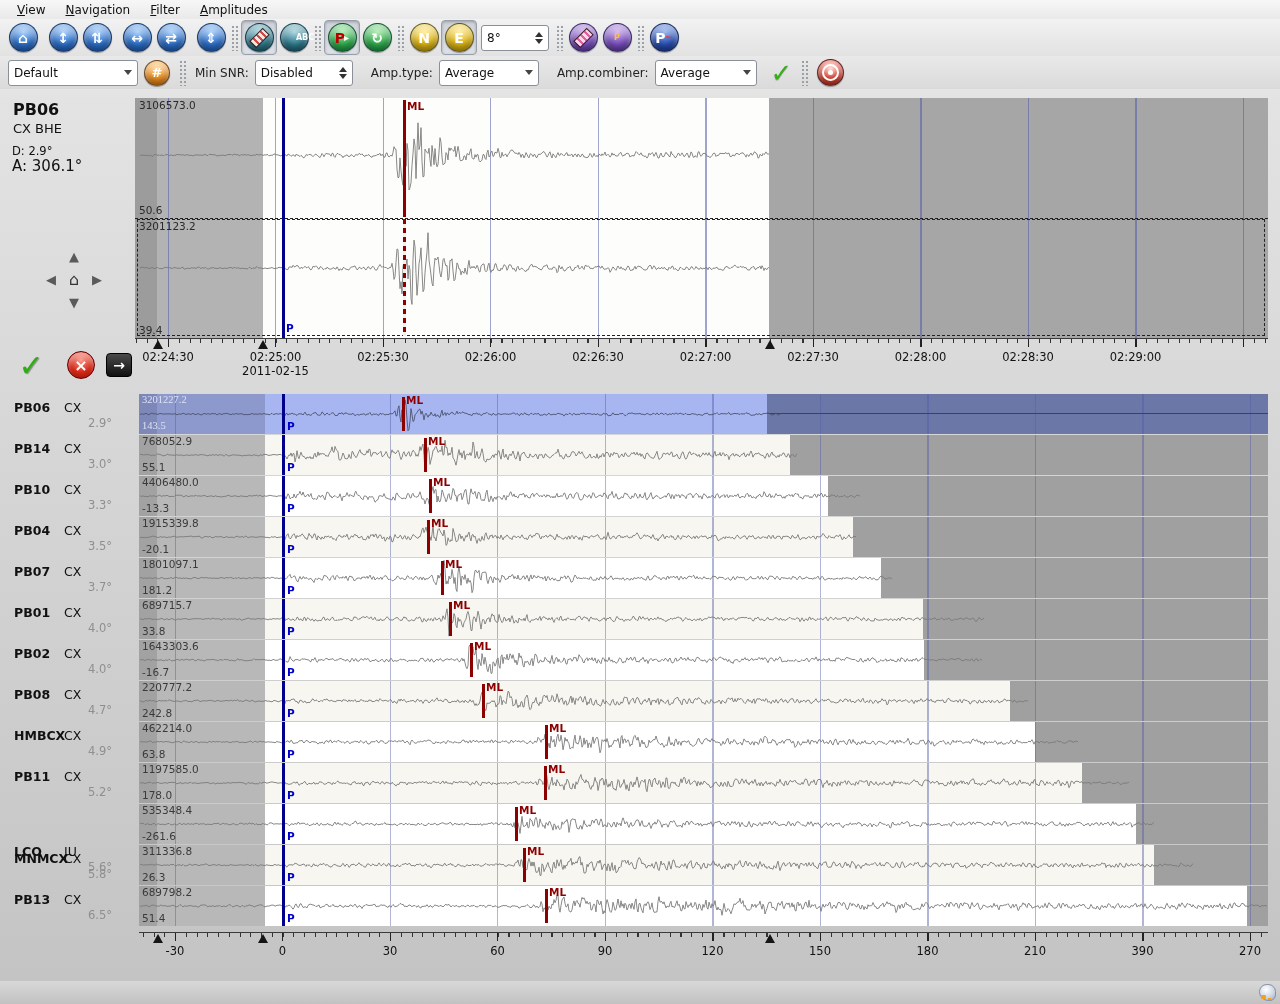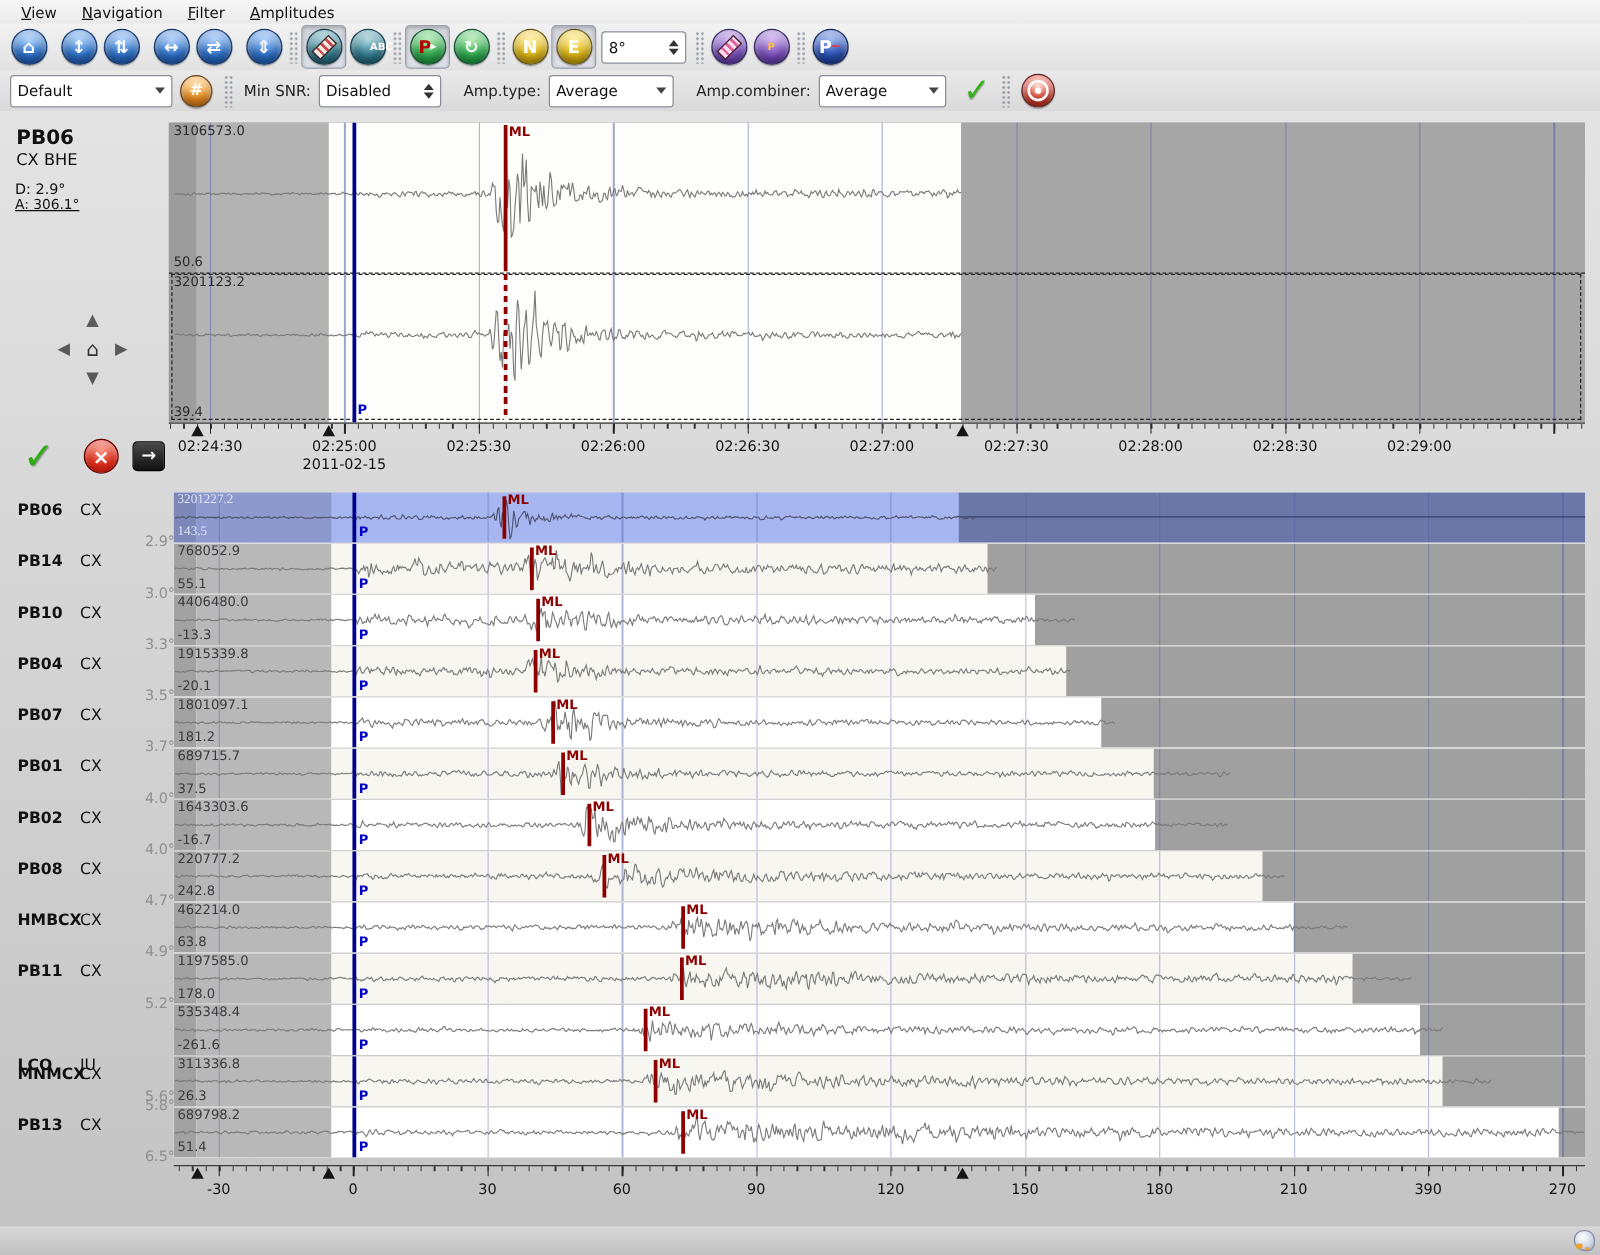--- a/index.html
+++ b/index.html
@@ -40,21 +40,21 @@
   .spin-arrows{display:flex;flex-direction:column;gap:2px;margin-left:auto;}
   .spin-arrows i{width:0;height:0;border-left:4px solid transparent;border-right:4px solid transparent;display:block;}
   .spin-arrows i.up{border-bottom:5px solid #333;}
   .spin-arrows i.dn{border-top:5px solid #333;}
   .tb2-label{color:#222;}
   .big-check{color:#35b01a;font-size:26px;font-weight:bold;text-shadow:0 1px 1px rgba(0,0,0,.3);}
   
   .sb-station{position:absolute;left:13px;top:100px;font-size:16px;font-weight:bold;}
   .sb-stream{position:absolute;left:13px;top:121px;font-size:13px;}
   .sb-dist{position:absolute;left:12px;top:144px;font-size:11.5px;}
-  .sb-azi{position:absolute;left:12px;top:157px;font-size:11px;text-decoration:underline;}
+  .sb-azi{position:absolute;left:12px;top:157px;font-size:15px;}
   .nav-btn{position:absolute;width:18px;height:16px;display:flex;align-items:center;justify-content:center;color:#5a5a5a;font-size:13px;cursor:pointer;}
   .dec-btn{position:absolute;top:350px;width:30px;height:30px;display:flex;align-items:center;justify-content:center;cursor:pointer;}
   .x-circle{width:26px;height:26px;border-radius:50%;display:flex;align-items:center;justify-content:center;
             background:radial-gradient(circle at 50% 32%,#ff9888,#d02818 55%,#8c0c00);color:#fff;font-size:16px;font-weight:bold;
             border:1px solid #600;box-shadow:inset 0 5px 5px rgba(255,255,255,.45);}
   .exp-box{width:24px;height:22px;border-radius:4px;background:linear-gradient(#4a4a4a,#111);color:#fff;
            display:flex;align-items:center;justify-content:center;font-size:14px;font-weight:bold;border:1px solid #000;}
   .check-glyph{color:#2fae13;font-size:30px;font-weight:bold;text-shadow:1px 1px 1px rgba(0,0,0,.35);}
   
   #zoomPanel{position:absolute;left:135px;top:98px;width:1133px;height:240px;background:#a6a6a6;overflow:hidden;}
@@ -88,21 +88,21 @@
   .srow .amp-top{position:absolute;left:3px;top:0px;font-size:10.5px;color:#3a3a3a;z-index:6;}
   .srow .amp-bot{position:absolute;left:3px;top:26px;font-size:10.5px;color:#3a3a3a;z-index:6;}
   .srow.sel .amp-top,.srow.sel .amp-bot{color:#dde2f5;font-family:Liberation Serif, serif;}
   .srow .pl{position:absolute;top:0;bottom:0;width:3px;background:#00008c;z-index:7;}
   .srow .ml{position:absolute;top:3px;bottom:3px;width:3px;background:#8c0000;z-index:7;}
   .srow .ptxt{position:absolute;top:26px;color:#0000c8;font-size:10.5px;font-weight:bold;z-index:8;}
   .srow .mltxt{position:absolute;top:0px;color:#8c0000;font-size:10.5px;font-weight:bold;z-index:8;}
   .rlabel{position:absolute;left:0;width:135px;height:40px;}
   .rlabel .st{position:absolute;left:14px;top:6px;font-weight:bold;font-size:12.5px;}
   .rlabel .net{position:absolute;left:64px;top:6px;font-size:12.5px;}
-  .rlabel .dist{position:absolute;left:0;top:32px;width:112px;text-align:right;color:#8f8f8f;font-size:11.5px;padding-left:28px;}
+  .rlabel .dist{position:absolute;left:0;top:22px;width:112px;text-align:right;color:#8f8f8f;font-size:11.5px;}
   
   #statusbar{position:absolute;left:0;bottom:0;width:100%;height:23px;background:linear-gradient(#d8d8d8,#c2c2c2);}
   #trayIcon{position:absolute;right:4px;bottom:3px;width:15px;height:15px;border-radius:50% 50% 40% 60%;
             background:radial-gradient(circle at 40% 30%,#ffffff,#cdd4e4 60%,#9aa4c0);border:1px solid #8890a8;}
   #trayIcon:after{content:"";position:absolute;left:1px;bottom:1px;width:5px;height:4px;background:#f0a020;border-radius:1px;box-shadow:6px 2px 0 -1px #f0a020;}
 </style>
 </head>
 <body>
 
 <div id="app">
@@ -455,21 +455,21 @@
         <div class="strip" style="left: 0px; width: 18px; height: 40px; background: rgb(162, 162, 162);"></div>
         <div class="strip" style="left: 18px; width: 108px; height: 40px; background: rgb(184, 184, 184);"></div>
         <div class="strip" style="left: 784px; right: 0px; height: 40px; background: rgb(160, 160, 160);"></div>
         <div class="grid"></div>
         <svg width="1129" height="40">
           <polyline points="1,19.8 2,19.9 3,20.3 4,20.8 5,19.9 6,19.6 7,20.0 8,20.0 9,19.4 10,19.5 11,19.9 12,19.7 13,20.2 14,20.4 15,20.4 16,20.0 17,20.3 18,20.7 19,20.0 20,20.3 21,20.1 22,19.4 23,19.5 24,19.9 25,20.6 26,20.9 27,20.0 28,19.6 29,20.3 30,20.8 31,20.3 32,19.7 33,19.5 34,20.1 35,20.4 36,21.2 37,20.9 38,20.4 39,19.8 40,20.1 41,20.5 42,20.1 43,20.0 44,20.0 45,19.5 46,19.8 47,19.5 48,19.9 49,20.5 50,20.5 51,20.1 52,20.4 53,19.8 54,19.9 55,19.7 56,19.8 57,19.8 58,19.3 59,20.0 60,19.7 61,19.7 62,19.8 63,20.0 64,20.6 65,20.2 66,19.7 67,19.7 68,19.9 69,19.7 70,19.2 71,20.4 72,20.1 73,19.4 74,19.2 75,19.5 76,20.0 77,20.1 78,19.7 79,20.0 80,19.6 81,20.2 82,20.9 83,20.7 84,20.0 85,19.2 86,20.0 87,20.6 88,19.6 89,20.0 90,19.9 91,20.3 92,19.9 93,19.6 94,20.3 95,20.0 96,19.5 97,20.1 98,20.6 99,20.6 100,19.7 101,19.9 102,21.1 103,21.2 104,20.7 105,20.4 106,20.2 107,19.8 108,19.4 109,19.2 110,19.0 111,19.9 112,20.2 113,19.7 114,20.1 115,19.9 116,20.3 117,20.1 118,19.7 119,19.6 120,19.8 121,19.6 122,20.2 123,20.0 124,19.4 125,19.4 126,20.2 127,20.1 128,20.3 129,20.9 130,20.4 131,19.9 132,20.4 133,20.2 134,19.6 135,19.7 136,20.0 137,19.9 138,19.7 139,19.8 140,20.0 141,20.0 142,19.6 143,18.7 144,19.7 145,22.2 146,22.0 147,19.8 148,20.8 149,19.4 150,19.5 151,20.9 152,21.2 153,20.7 154,19.8 155,21.2 156,21.5 157,20.5 158,18.2 159,18.6 160,21.0 161,20.6 162,19.8 163,21.6 164,21.5 165,18.3 166,18.6 167,21.7 168,19.5 169,18.7 170,19.9 171,20.8 172,21.5 173,19.9 174,20.6 175,22.3 176,20.8 177,20.6 178,22.0 179,21.8 180,21.5 181,21.2 182,21.9 183,20.3 184,18.4 185,18.1 186,21.0 187,21.3 188,19.7 189,20.0 190,21.1 191,21.3 192,19.6 193,18.3 194,18.5 195,20.8 196,21.8 197,20.8 198,21.7 199,20.7 200,21.3 201,20.6 202,20.5 203,21.0 204,19.5 205,18.7 206,19.3 207,19.4 208,20.2 209,19.1 210,20.0 211,21.3 212,21.1 213,21.9 214,20.4 215,17.9 216,18.4 217,18.1 218,19.3 219,20.7 220,19.7 221,20.1 222,18.8 223,18.3 224,17.8 225,17.9 226,18.8 227,18.1 228,17.3 229,18.5 230,19.7 231,18.9 232,17.8 233,19.8 234,20.9 235,19.2 236,18.3 237,20.7 238,21.7 239,20.6 240,22.0 241,20.1 242,20.1 243,21.8 244,21.0 245,21.1 246,20.4 247,18.7 248,17.8 249,18.5 250,20.2 251,21.1 252,20.7 253,21.2 254,20.8 255,20.4 256,19.1 257,19.1 258,18.3 259,19.0 260,20.3 261,21.5 262,21.0 263,21.5 264,19.3 265,17.8 266,19.1 267,18.4 268,20.3 269,21.7 270,22.0 271,21.9 272,20.9 273,20.8 274,21.6 275,21.7 276,20.9 277,18.9 278,18.5 279,19.6 280,18.1 281,18.2 282,20.2 283,23.0 284,22.6 285,19.4 286,20.8 287,22.4 288,22.0 289,19.7 290,20.4 291,21.4 292,19.4 293,20.4 294,22.1 295,19.5 296,18.5 297,20.9 298,20.6 299,20.3 300,18.9 301,19.7 302,22.5 303,21.3 304,16.8 305,19.1 306,20.4 307,14.3 308,9.8 309,18.6 310,37.1 311,29.5 312,17.5 313,24.1 314,22.4 315,14.5 316,17.2 317,26.4 318,28.7 319,18.6 320,22.4 321,20.3 322,21.9 323,26.1 324,28.2 325,23.7 326,21.8 327,20.1 328,14.9 329,12.5 330,16.1 331,22.8 332,31.4 333,31.5 334,20.5 335,17.7 336,19.1 337,22.8 338,18.0 339,12.2 340,16.3 341,23.8 342,30.1 343,23.2 344,20.2 345,21.2 346,25.0 347,22.9 348,19.9 349,19.4 350,18.6 351,23.1 352,18.3 353,14.8 354,16.7 355,16.3 356,21.6 357,22.1 358,23.7 359,22.4 360,15.4 361,19.1 362,21.5 363,23.7 364,22.4 365,18.2 366,19.0 367,22.1 368,20.5 369,21.0 370,19.0 371,23.0 372,19.6 373,16.7 374,19.9 375,24.2 376,22.6 377,21.2 378,23.4 379,23.9 380,19.0 381,20.1 382,21.3 383,20.4 384,21.4 385,19.2 386,21.9 387,18.6 388,15.6 389,21.2 390,22.3 391,23.4 392,21.4 393,20.9 394,21.2 395,20.8 396,20.3 397,19.5 398,19.9 399,21.2 400,19.1 401,17.4 402,21.6 403,19.1 404,18.3 405,17.5 406,19.0 407,19.4 408,19.5 409,21.0 410,18.9 411,20.6 412,20.2 413,18.3 414,21.2 415,23.4 416,20.6 417,19.6 418,18.6 419,20.3 420,21.4 421,18.0 422,17.1 423,21.2 424,21.4 425,21.0 426,19.9 427,21.4 428,19.3 429,18.9 430,19.6 431,20.6 432,20.2 433,20.7 434,20.4 435,20.2 436,21.4 437,19.4 438,18.9 439,17.8 440,17.2 441,17.5 442,19.7 443,20.9 444,18.8 445,18.0 446,18.0 447,19.4 448,18.7 449,20.3 450,22.3 451,19.6 452,17.9 453,19.5 454,19.7 455,19.9 456,20.1 457,20.2 458,19.6 459,21.2 460,21.9 461,22.0 462,21.2 463,20.4 464,19.9 465,18.7 466,20.3 467,21.6 468,19.2 469,19.7 470,19.2 471,18.0 472,20.1 473,21.3 474,22.0 475,22.8 476,21.8 477,19.1 478,17.4 479,18.9 480,20.0 481,20.2 482,20.8 483,19.8 484,21.1 485,22.5 486,20.9 487,20.5 488,21.3 489,20.1 490,21.3 491,21.2 492,20.8 493,19.4 494,17.3 495,17.8 496,20.1 497,20.3 498,21.4 499,21.3 500,17.8 501,17.4 502,20.1 503,19.3 504,17.7 505,19.6 506,20.0 507,19.9 508,18.7 509,19.5 510,21.7 511,19.8 512,19.3 513,19.9 514,20.9 515,19.8 516,19.2 517,20.6 518,19.5 519,17.9 520,19.9 521,19.8 522,19.1 523,20.7 524,20.5 525,21.2 526,22.3 527,22.0 528,22.1 529,20.5 530,20.9 531,19.8 532,19.2 533,20.3 534,19.9 535,18.8 536,19.7 537,19.1 538,18.5 539,18.1 540,18.2 541,19.5 542,18.8 543,21.4 544,22.3 545,20.8 546,19.4 547,18.5 548,19.8 549,20.7 550,20.2 551,20.2 552,21.1 553,21.8 554,21.2 555,20.1 556,20.5 557,21.8 558,20.3 559,20.1 560,21.2 561,19.1 562,20.1 563,22.0 564,20.8 565,20.0 566,19.7 567,19.8 568,19.9 569,18.5 570,17.9 571,18.8 572,18.3 573,18.0 574,18.0 575,18.8 576,18.6 577,20.0 578,19.8 579,18.2 580,19.9 581,19.6 582,18.5 583,18.8 584,21.0 585,21.6 586,19.5 587,20.3 588,19.3 589,20.2 590,21.0 591,19.4 592,20.1 593,19.8 594,18.7 595,19.8 596,20.8 597,20.9 598,20.7 599,19.0 600,18.9 601,19.1 602,18.4 603,18.7 604,18.3 605,18.6 606,18.9 607,18.3 608,18.6 609,19.7 610,19.3 611,19.0 612,19.4 613,20.8 614,22.1 615,21.5 616,19.0 617,19.7 618,19.2 619,18.0 620,19.7 621,21.1 622,20.7 623,19.8 624,21.1 625,21.5 626,21.6 627,20.4 628,19.0 629,18.4 630,20.4 631,20.8 632,20.2 633,21.1 634,20.6 635,19.9 636,18.7 637,18.9 638,19.2 639,20.1 640,21.3 641,19.4 642,19.5 643,21.3 644,20.6 645,20.6 646,21.4 647,21.2 648,20.0 649,19.8 650,18.7 651,18.3 652,19.4 653,19.9 654,20.0 655,19.9 656,20.8 657,19.6 658,18.7 659,19.2 660,19.7 661,22.7 662,21.1 663,18.8 664,20.7 665,22.2 666,20.8 667,19.7 668,21.1 669,21.3 670,18.4 671,18.2 672,20.7 673,19.3 674,19.5 675,20.4 676,20.9 677,21.8 678,20.4 679,19.6 680,20.7 681,19.4 682,19.2 683,20.6 684,20.6 685,19.8 686,18.6 687,18.0 688,20.2 689,21.9 690,20.0 691,18.5 692,18.1 693,19.3 694,20.5 695,20.6 696,19.0 697,18.4 698,20.1 699,20.2 700,19.8 701,20.1 702,20.1 703,19.0 704,18.2 705,19.1 706,18.2 707,18.7 708,21.0 709,22.2 710,20.4 711,18.6 712,19.6 713,19.3 714,19.8 715,20.5 716,19.1 717,18.0 718,17.7 719,19.2 720,18.8 721,19.8 722,21.2 723,21.2 724,19.2 725,18.8 726,20.4 727,21.6 728,21.6 729,19.5 730,20.1 731,21.3 732,21.9 733,21.9 734,21.9 735,22.0 736,19.1 737,20.1 738,20.7 739,21.0 740,21.2 741,21.4 742,20.7 743,21.1 744,21.1 745,20.0 746,20.4 747,20.1 748,20.1 749,21.6 750,20.9 751,20.4 752,19.6 753,20.9 754,21.7 755,20.3 756,20.1 757,21.3 758,21.2 759,19.4 760,19.6 761,21.5 762,19.6 763,18.0 764,19.2 765,18.9 766,19.5 767,21.1 768,20.0 769,19.7 770,19.0 771,20.1 772,19.6 773,20.4 774,21.5 775,21.0 776,19.8 777,19.3 778,19.4 779,18.6 780,20.0 781,21.2 782,19.5 783,18.7 784,18.9 785,19.9 786,20.3 787,19.9 788,20.5 789,20.3 790,20.1 791,19.7 792,20.6 793,20.1 794,19.7 795,19.3 796,18.7 797,20.3 798,20.9 799,20.2 800,20.3 801,20.3 802,19.3 803,18.9 804,20.2 805,21.0 806,20.4 807,19.6 808,20.4 809,19.6 810,18.9 811,20.5 812,21.3 813,21.2 814,21.2 815,20.8 816,19.7 817,20.6 818,20.2 819,20.4 820,19.6 821,19.4 822,19.0 823,19.8 824,20.1 825,20.4 826,19.6 827,18.9 828,18.8 829,19.7 830,20.3 831,20.0 832,20.1 833,19.7 834,19.1 835,19.7 836,21.8 837,22.5 838,21.8 839,20.0 840,18.5 841,19.1 842,20.5 843,20.9 844,19.9 845,19.0" fill="none" stroke="#7a7a7a" stroke-width="0.9"></polyline>
         </svg>
         <div class="pl" style="left: 143px;"></div>
         <div class="ml" style="left: 310px;"></div>
         <div class="amp-top">689715.7</div>
-        <div class="amp-bot">37.5</div>
+        <div class="amp-bot">33.8</div>
         <div class="ptxt" style="left: 148px;">P</div>
         <div class="mltxt" style="left: 314px;">ML</div>
       </div>
       <div class="srow" style="top: 246px; background: rgb(255, 255, 255);">
         <div class="strip" style="left: 0px; width: 18px; height: 40px; background: rgb(162, 162, 162);"></div>
         <div class="strip" style="left: 18px; width: 108px; height: 40px; background: rgb(184, 184, 184);"></div>
         <div class="strip" style="left: 785px; right: 0px; height: 40px; background: rgb(160, 160, 160);"></div>
         <div class="grid"></div>
         <svg width="1129" height="40">
           <polyline points="1,19.8 2,19.8 3,19.6 4,19.9 5,20.1 6,20.5 7,20.1 8,19.5 9,19.2 10,19.6 11,19.9 12,20.5 13,19.8 14,19.3 15,20.2 16,19.9 17,19.7 18,20.6 19,19.9 20,20.0 21,20.3 22,19.6 23,20.2 24,20.8 25,20.8 26,19.9 27,20.1 28,20.2 29,20.4 30,19.2 31,19.7 32,20.7 33,20.8 34,20.8 35,20.3 36,20.4 37,19.8 38,19.3 39,19.4 40,20.1 41,20.5 42,19.7 43,19.1 44,20.2 45,20.0 46,19.8 47,19.4 48,19.0 49,19.9 50,20.0 51,19.9 52,19.8 53,19.4 54,19.3 55,19.9 56,20.7 57,21.0 58,19.9 59,19.4 60,19.6 61,20.3 62,20.1 63,20.0 64,20.6 65,20.9 66,20.6 67,20.0 68,19.6 69,19.8 70,19.7 71,19.7 72,19.7 73,19.6 74,19.3 75,19.5 76,20.2 77,19.9 78,20.3 79,20.9 80,19.9 81,19.8 82,19.7 83,19.9 84,20.4 85,19.4 86,19.3 87,20.1 88,19.5 89,19.5 90,20.4 91,20.9 92,20.0 93,20.3 94,20.6 95,20.7 96,20.8 97,20.6 98,19.1 99,18.7 100,20.1 101,19.7 102,19.9 103,19.7 104,20.2 105,20.6 106,20.7 107,20.7 108,20.8 109,20.6 110,20.7 111,20.2 112,20.3 113,20.3 114,19.6 115,18.6 116,19.6 117,19.9 118,19.5 119,19.6 120,19.8 121,19.6 122,19.7 123,19.7 124,19.5 125,19.3 126,20.1 127,20.0 128,20.1 129,20.5 130,20.1 131,20.3 132,20.6 133,20.2 134,19.5 135,19.5 136,20.3 137,20.3 138,20.2 139,20.2 140,19.5 141,18.9 142,19.0 143,19.8 144,20.4 145,20.7 146,20.6 147,21.6 148,21.8 149,22.2 150,20.0 151,16.6 152,18.8 153,20.0 154,20.9 155,21.3 156,19.5 157,19.9 158,19.3 159,19.9 160,20.2 161,20.5 162,19.8 163,18.5 164,19.4 165,18.8 166,19.2 167,19.4 168,19.6 169,19.9 170,20.1 171,21.6 172,21.7 173,19.0 174,20.2 175,19.6 176,17.6 177,20.2 178,22.3 179,21.4 180,19.4 181,20.6 182,19.2 183,19.8 184,20.2 185,20.5 186,19.2 187,18.2 188,19.0 189,18.8 190,20.1 191,19.0 192,19.3 193,19.0 194,18.6 195,19.9 196,20.9 197,19.8 198,20.3 199,19.5 200,19.0 201,18.7 202,18.4 203,19.0 204,20.1 205,19.4 206,20.8 207,20.9 208,19.2 209,20.0 210,21.3 211,22.1 212,19.9 213,18.2 214,19.6 215,21.2 216,19.3 217,18.7 218,21.1 219,21.0 220,21.2 221,19.5 222,18.9 223,19.0 224,20.2 225,19.7 226,18.2 227,19.7 228,19.1 229,18.4 230,19.9 231,21.7 232,21.3 233,20.7 234,20.3 235,20.7 236,19.9 237,19.4 238,20.9 239,21.3 240,21.7 241,20.4 242,20.3 243,19.1 244,20.3 245,21.8 246,21.7 247,19.5 248,19.5 249,21.1 250,21.7 251,19.6 252,18.2 253,19.6 254,21.5 255,21.1 256,20.3 257,21.2 258,21.0 259,20.6 260,20.2 261,19.2 262,19.1 263,20.2 264,19.2 265,19.5 266,20.0 267,20.3 268,21.4 269,21.6 270,20.2 271,20.5 272,20.8 273,20.0 274,20.8 275,20.5 276,19.9 277,20.6 278,20.5 279,21.5 280,21.1 281,19.1 282,18.3 283,18.5 284,18.3 285,20.3 286,21.2 287,21.2 288,19.5 289,18.6 290,20.7 291,21.6 292,19.2 293,19.3 294,21.4 295,22.2 296,20.8 297,20.2 298,19.0 299,20.6 300,20.0 301,18.6 302,19.1 303,20.7 304,21.0 305,21.0 306,19.4 307,19.5 308,18.8 309,19.1 310,20.0 311,19.3 312,19.1 313,18.7 314,19.8 315,20.0 316,20.4 317,19.7 318,18.5 319,20.1 320,21.7 321,21.6 322,19.6 323,18.1 324,21.0 325,18.9 326,22.7 327,26.9 328,28.7 329,25.6 330,6.7 331,4.9 332,9.5 333,10.1 334,6.8 335,14.8 336,14.5 337,8.3 338,23.4 339,29.5 340,19.3 341,22.9 342,25.7 343,13.6 344,18.8 345,24.3 346,17.2 347,22.1 348,29.1 349,31.7 350,26.6 351,24.2 352,33.3 353,33.3 354,21.9 355,22.6 356,26.2 357,24.0 358,19.2 359,17.9 360,25.8 361,28.3 362,16.7 363,14.8 364,23.6 365,17.2 366,18.2 367,19.4 368,14.3 369,20.0 370,19.2 371,13.7 372,15.3 373,18.5 374,14.6 375,18.8 376,22.6 377,20.1 378,24.8 379,21.1 380,13.1 381,17.6 382,15.8 383,18.9 384,25.3 385,27.1 386,21.3 387,22.7 388,21.2 389,21.6 390,24.4 391,25.1 392,20.0 393,18.5 394,25.9 395,20.3 396,14.2 397,14.5 398,17.1 399,22.7 400,22.8 401,20.3 402,20.2 403,22.1 404,21.1 405,21.4 406,17.3 407,18.9 408,20.1 409,21.7 410,20.9 411,23.4 412,19.5 413,15.4 414,21.7 415,23.8 416,20.4 417,17.6 418,17.8 419,21.8 420,19.3 421,21.4 422,22.5 423,21.5 424,20.9 425,17.9 426,19.6 427,23.8 428,24.2 429,19.3 430,19.5 431,18.7 432,18.9 433,21.2 434,19.9 435,17.1 436,18.2 437,17.3 438,21.3 439,19.4 440,14.7 441,16.3 442,17.4 443,18.7 444,21.8 445,23.0 446,20.1 447,18.9 448,17.7 449,20.8 450,18.6 451,18.6 452,19.8 453,17.6 454,20.6 455,20.2 456,17.9 457,21.8 458,23.2 459,19.6 460,20.4 461,22.6 462,23.7 463,19.7 464,17.6 465,18.7 466,21.4 467,19.8 468,21.6 469,20.8 470,17.3 471,20.5 472,21.2 473,19.8 474,22.3 475,21.1 476,21.9 477,23.3 478,22.5 479,21.6 480,18.6 481,17.8 482,18.9 483,21.8 484,23.1 485,21.4 486,22.4 487,20.5 488,17.8 489,19.6 490,19.7 491,17.9 492,17.3 493,20.2 494,19.9 495,17.5 496,17.2 497,21.2 498,21.9 499,21.1 500,22.2 501,19.9 502,19.7 503,19.1 504,17.3 505,19.7 506,21.7 507,19.7 508,20.2 509,23.5 510,20.4 511,19.6 512,18.3 513,19.6 514,21.0 515,19.2 516,19.8 517,18.8 518,19.8 519,21.4 520,21.2 521,21.3 522,20.6 523,19.2 524,20.3 525,20.5 526,18.5 527,18.6 528,20.0 529,21.5 530,19.0 531,18.0 532,20.9 533,22.9 534,22.9 535,21.8 536,18.6 537,18.1 538,21.3 539,20.2 540,20.1 541,18.6 542,17.0 543,19.2 544,19.4 545,18.8 546,18.3 547,20.6 548,19.3 549,17.4 550,20.0 551,19.6 552,20.4 553,20.1 554,19.3 555,21.3 556,21.6 557,18.9 558,17.2 559,17.6 560,18.0 561,19.5 562,20.7 563,19.9 564,21.2 565,20.1 566,20.0 567,21.8 568,22.5 569,20.4 570,19.7 571,18.8 572,20.5 573,20.6 574,18.0 575,17.5 576,18.5 577,20.4 578,19.9 579,18.6 580,17.7 581,17.1 582,17.3 583,18.5 584,18.1 585,20.1 586,19.2 587,18.9 588,20.9 589,21.5 590,19.4 591,20.9 592,22.7 593,22.0 594,23.5 595,20.7 596,19.9 597,19.8 598,19.5 599,20.4 600,21.8 601,21.7 602,20.7 603,18.8 604,20.1 605,19.0 606,17.6 607,19.9 608,19.0 609,19.2 610,21.1 611,20.0 612,19.1 613,18.3 614,20.3 615,19.9 616,19.4 617,19.0 618,20.0 619,18.6 620,17.3 621,18.9 622,19.1 623,17.8 624,19.9 625,18.2 626,17.8 627,18.6 628,20.9 629,22.7 630,20.1 631,18.3 632,18.1 633,18.0 634,19.4 635,21.1 636,20.7 637,18.4 638,19.9 639,19.4 640,17.7 641,16.8 642,18.8 643,21.9 644,21.5 645,21.2 646,21.2 647,21.3 648,21.7 649,19.8 650,20.8 651,21.0 652,20.7 653,20.9 654,20.5 655,21.5 656,20.0 657,19.5 658,20.5 659,21.8 660,21.3 661,21.7 662,20.5 663,19.7 664,20.7 665,20.2 666,20.4 667,18.8 668,18.2 669,20.1 670,21.9 671,20.4 672,19.1 673,18.1 674,18.7 675,19.2 676,19.1 677,16.9 678,19.2 679,21.1 680,18.9 681,20.3 682,20.5 683,20.2 684,19.3 685,18.8 686,20.4 687,19.3 688,20.1 689,19.6 690,18.2 691,20.9 692,20.7 693,20.5 694,21.0 695,20.0 696,21.4 697,18.2 698,18.1 699,18.6 700,17.8 701,18.8 702,20.3 703,19.8 704,19.2 705,20.4 706,19.5 707,17.8 708,17.3 709,18.0 710,18.1 711,18.7 712,19.0 713,19.4 714,19.6 715,19.4 716,19.5 717,20.5 718,20.9 719,21.7 720,21.4 721,19.1 722,18.3 723,21.0 724,22.2 725,21.4 726,19.8 727,21.2 728,19.7 729,18.1 730,20.6 731,20.7 732,18.9 733,18.1 734,17.7 735,19.4 736,19.2 737,20.9 738,22.7 739,21.6 740,21.9 741,20.6 742,19.7 743,20.8 744,20.8 745,20.7 746,19.4 747,19.0 748,21.3 749,20.1 750,21.0 751,19.4 752,19.2 753,21.0 754,19.7 755,21.1 756,21.2 757,21.7 758,21.5 759,18.9 760,20.1 761,21.4 762,17.8 763,18.2 764,18.7 765,19.7 766,21.8 767,21.1 768,18.7 769,19.6 770,21.2 771,20.4 772,19.9 773,21.4 774,19.2 775,19.7 776,20.4 777,18.3 778,19.1 779,21.4 780,20.2 781,20.0 782,18.8 783,17.6 784,18.3 785,19.3 786,19.0 787,20.0 788,19.0 789,19.3 790,20.2 791,19.7 792,20.3 793,19.8 794,19.4 795,20.6 796,20.1 797,20.6 798,21.0 799,19.7 800,19.1 801,20.0 802,19.8 803,19.4 804,19.0 805,19.2 806,19.8 807,19.8 808,19.8 809,20.6 810,19.8 811,19.0 812,18.8 813,18.6 814,19.0 815,19.6 816,19.5 817,19.3 818,18.5 819,18.5 820,18.9 821,18.8 822,20.3 823,20.4 824,20.7 825,20.6 826,20.0 827,19.0 828,19.8 829,20.3 830,19.9 831,20.5 832,19.7 833,18.7 834,20.4 835,21.4 836,19.7 837,18.9 838,18.8 839,21.0 840,20.5 841,19.5 842,19.3 843,20.4" fill="none" stroke="#7a7a7a" stroke-width="0.9"></polyline>

